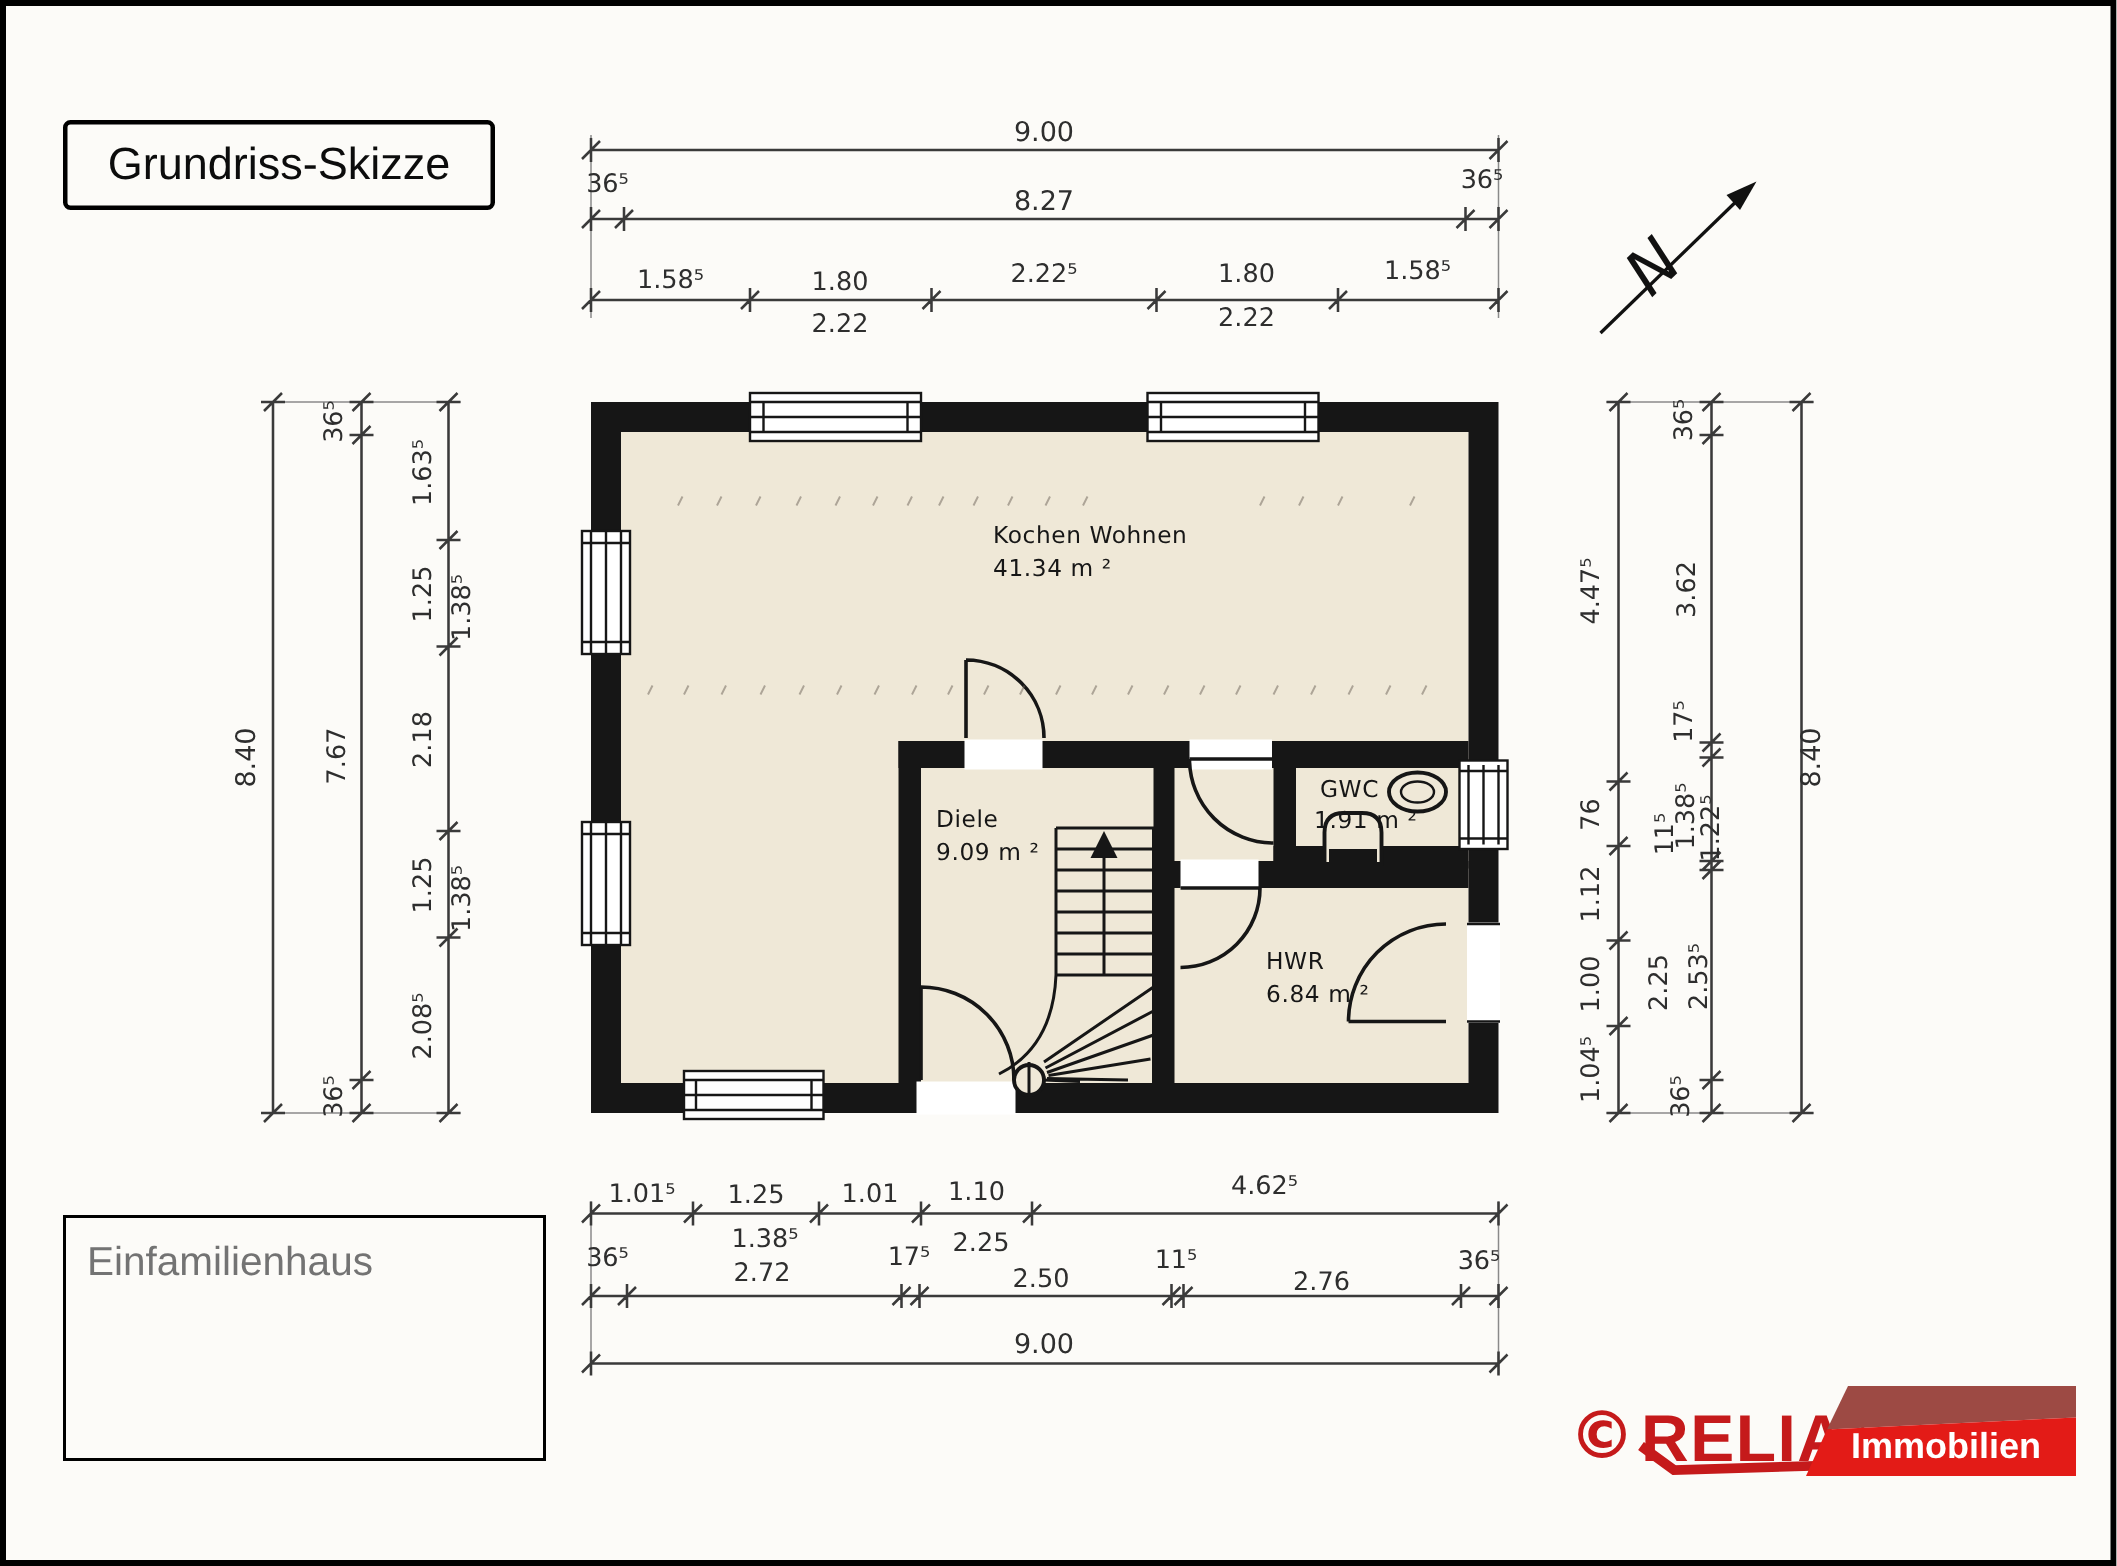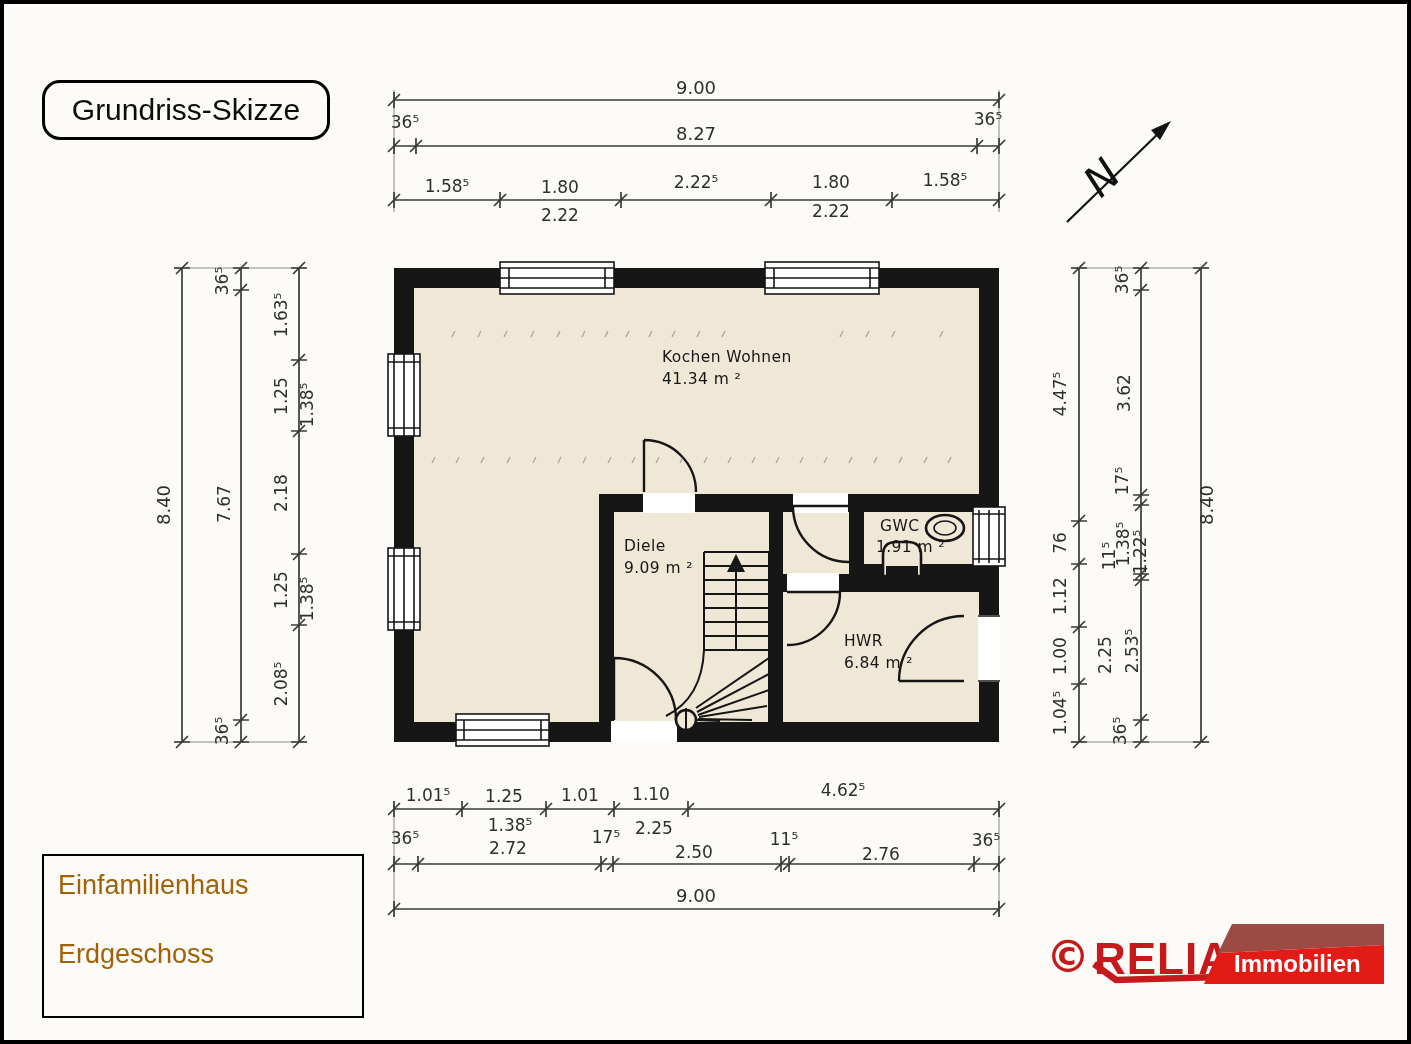--- a/index.html
+++ b/index.html
@@ -2,25 +2,25 @@
 <html><head>
 <meta charset="utf-8">
 <style>
   html,body{margin:0;padding:0;background:#dedede;}
   .canvas{position:relative;width:1411px;height:1044px;background:#fcfbf8;
     border:4px solid #000;box-sizing:border-box;overflow:hidden;
     font-family:"Liberation Sans",sans-serif;padding-left:28px;}
   svg.draw{position:absolute;left:0;top:0;}
 
   .title-box{position:absolute;left:38px;top:76px;width:282px;height:54px;
-    border:3px solid #000;border-radius:18px;display:flex;align-items:center;
+    border:3px solid #000;border-radius:5px;display:flex;align-items:center;
     justify-content:center;font-size:30px;color:#0c0c0c;background:#fcfbf8;}
   .info-box{position:absolute;left:38px;top:806px;width:290px;height:128px;
-    border:2px solid #000;padding:12px 14px 20px 14px;font-size:27px;color:#a16207;
-    line-height:1.32;background:#fcfbf8;margin-top:44px;}
+    border:2px solid #000;padding:12px 14px 20px 14px;font-size:27px;color:#737373;
+    line-height:1.32;background:#fcfbf8;}
   .info-box .gap{margin-top:33px;}
 
   .logo{position:absolute;left:1042px;top:918px;width:340px;height:74px;}
 
   
   .dl{stroke:#3a3a3a;stroke-width:1.7;fill:none;}
   .ext{stroke:#8a8a8a;stroke-width:1;fill:none;}
   .dt{font-family:"DejaVu Sans",sans-serif;font-size:17px;fill:#2e2e2e;text-anchor:middle;}
   .dt-lg{font-size:18px;}
   .rl{font-family:"DejaVu Sans",sans-serif;font-size:15.5px;fill:#161616;
@@ -226,21 +226,20 @@
     <text class="north-n" x="1108" y="184" transform="rotate(-44 1108 184)">N</text>
   </g>
 </svg>
 
 <div class="title-box">
   <span>Grundriss-Skizze</span>
 </div>
 
 <div class="info-box">
   <div>Einfamilienhaus</div>
-  <div class="gap">Erdgeschoss</div>
 </div>
 
 <div class="logo">
   <svg width="340" height="74" viewBox="0 0 340 74">
     <text x="0" y="50" font-family="DejaVu Sans, sans-serif" font-size="44" font-weight="bold" fill="#c51a1b">©</text>
     <text x="48" y="52" font-family="Liberation Sans, sans-serif" font-size="44" font-weight="bold" letter-spacing="1" fill="#c51a1b">RELIA</text>
     <path d="M48,42 L70,58 L172,55 L198,31" stroke="#c51a1b" stroke-width="6.5" fill="none"></path>
     <polygon points="186,2 338,2 338,23 172,31" fill="#9d4a44"></polygon>
     <polygon points="172,31 338,23 338,62 158,62" fill="#e31b17"></polygon>
     <text x="188" y="50" font-family="Liberation Sans, sans-serif" font-size="24" font-weight="bold" fill="#ffffff">Immobilien</text>

